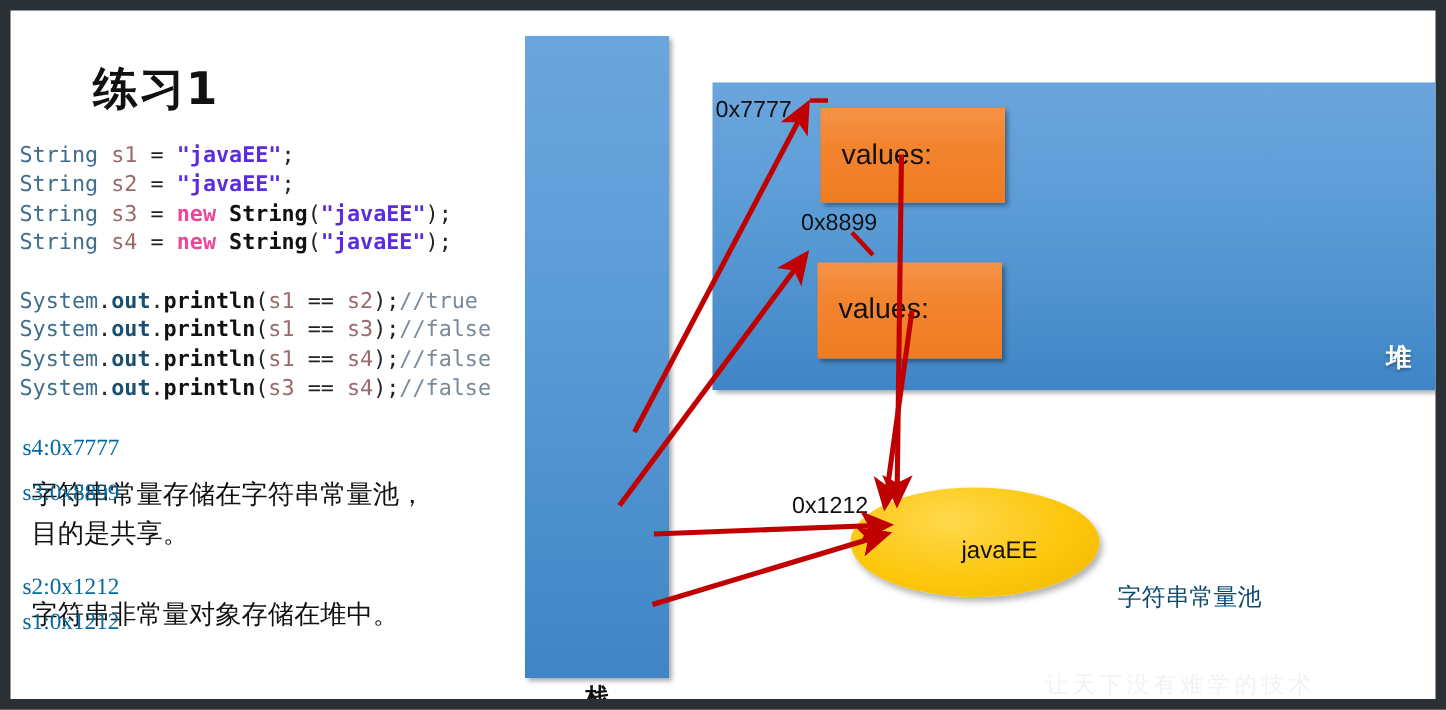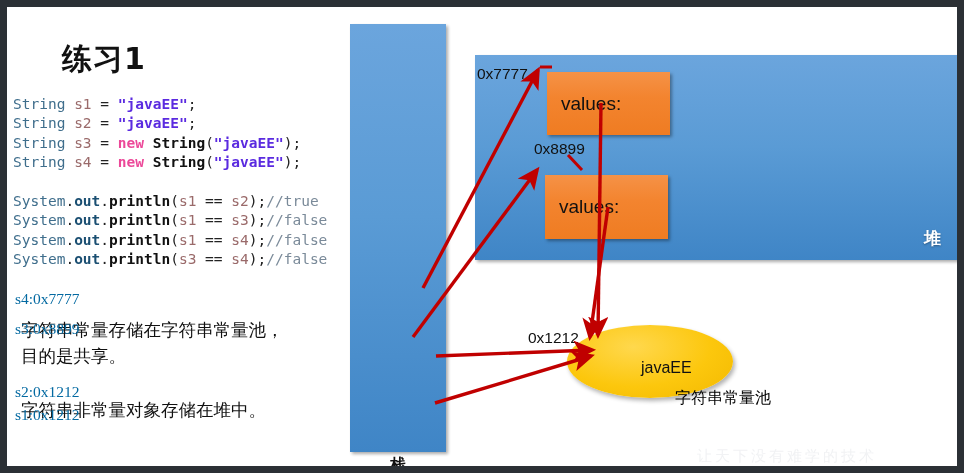--- a/index.html
+++ b/index.html
@@ -65,21 +65,21 @@
   .addr{position:absolute;font-size:15.5px;color:#111;white-space:nowrap;}
   #addr1{left:470px;top:58px;}
   #addr2{left:527px;top:133px;}
   #addr3{left:521px;top:322px;}
 
   
   #pool{position:absolute;left:560px;top:318px;width:166px;height:73px;border-radius:50%;
         background:radial-gradient(ellipse at 40% 30%, #ffd84d 0%, #fcc70d 55%, #f2b800 100%);
         box-shadow:2px 3px 4px rgba(0,0,0,.3);}
   #pool-text{position:absolute;left:634px;top:352px;font-size:16px;color:#111;}
-  #pool-caption{position:absolute;left:668px;top:381px;font-size:16px;color:#000000;
+  #pool-caption{position:absolute;left:738px;top:381px;font-size:16px;color:#0c4a6e;
                 font-family:Liberation Mono, monospace;}
 
   
   #arrows{position:absolute;left:0;top:0;width:950px;height:459px;pointer-events:none;}
 
   
   #watermark{position:absolute;left:690px;top:440px;font-size:15px;color:#f1f2f4;
              font-family:"DejaVu Sans","Liberation Sans",sans-serif;letter-spacing:3px;}
 </style>
 </head>

